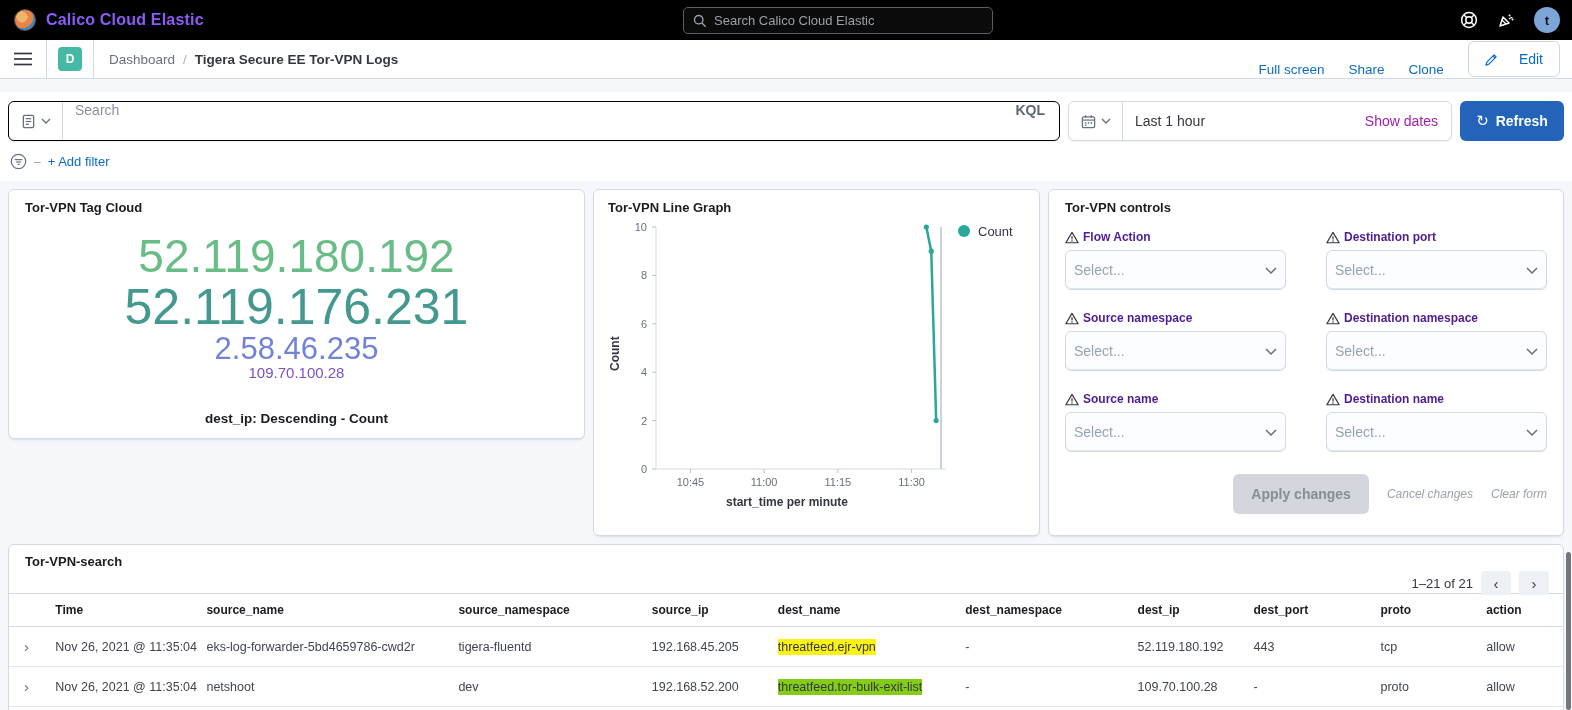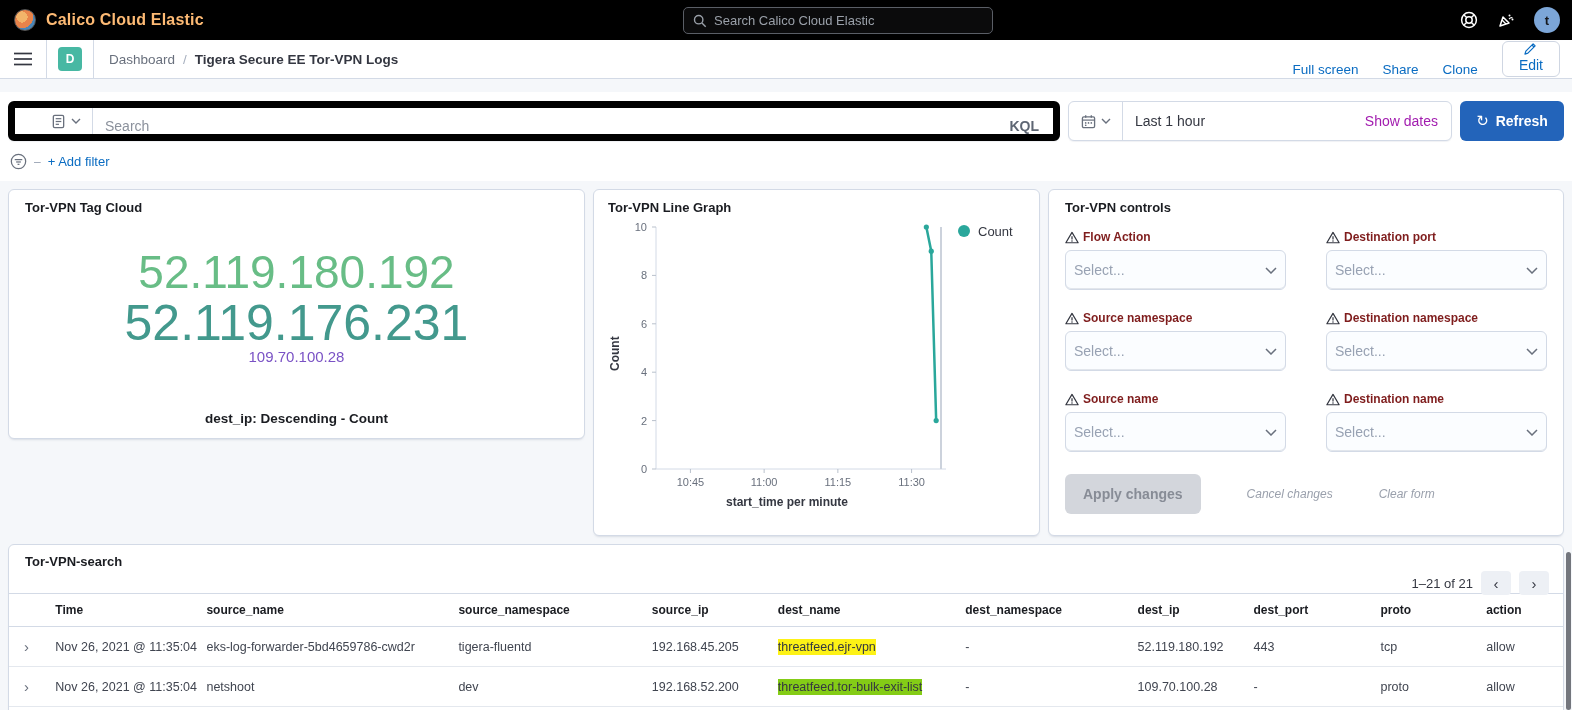--- a/index.html
+++ b/index.html
@@ -5,21 +5,21 @@
   * { margin:0; padding:0; box-sizing:border-box; }
   html,body { width:1572px; height:710px; overflow:hidden; background:#F5F7FA;
     font-family:"Liberation Sans","DejaVu Sans",sans-serif; color:#343741; }
 
   
   .topbar { position:relative; height:40px; background:#000; display:flex; align-items:center; padding:0 14px; }
   .brand { display:flex; align-items:center; gap:10px; }
   .logo { width:22px; height:22px; border-radius:50%;
     background:radial-gradient(circle at 35% 35%, #f2b46a 0 30%, #e8834a 31% 60%, #4a86b8 61% 78%, #2b2b2e 79%); 
     border:1px solid #555; }
-  .app-title { color:#fdba74; font-size:16px; font-weight:700; letter-spacing:.2px; }
+  .app-title { color:#8b5cf6; font-size:16px; font-weight:700; letter-spacing:.2px; }
   .global-search { position:absolute; left:683px; top:7px; width:310px; height:27px; border:1px solid #5a5e66;
     border-radius:5px; display:flex; align-items:center; gap:7px; padding:0 9px; background:#0b0b0c; cursor:text; }
   .global-search .gs-ph { color:#9aa0a9; font-size:13px; }
   .top-icons { position:absolute; right:12px; top:0; height:40px; display:flex; align-items:center; gap:19px; }
   .ticon { width:18px; height:18px; display:inline-flex; cursor:pointer; }
   .avatar { width:26px; height:26px; border-radius:50%; background:#7ca6d8; color:#16181d; font-size:13px;
     font-weight:700; display:flex; align-items:center; justify-content:center; cursor:pointer; }
 
   
   .navbar { height:39px; background:#fff; border-bottom:1px solid #d3dae6; display:flex; align-items:center; }
@@ -29,29 +29,29 @@
   .app-badge-wrap { width:47px; height:100%; display:flex; align-items:center; justify-content:center;
     border-right:1px solid #d3dae6; cursor:pointer; }
   .app-badge { width:24px; height:24px; border-radius:4px; background:#47b8a3; color:#fff; font-size:12px;
     font-weight:700; display:flex; align-items:center; justify-content:center; }
   .breadcrumb { display:flex; align-items:center; gap:8px; margin-left:15px; font-size:13.5px; }
   .crumb-link { color:#69707d; cursor:pointer; }
   .crumb-sep { color:#a7b0bf; }
   .crumb-current { color:#343741; font-weight:600; }
   .nav-right { margin-left:auto; display:flex; align-items:flex-end; gap:24px; padding-right:12px; }
   .nav-link { color:#0a6cc2; font-size:13.5px; cursor:pointer; white-space:nowrap; }
-  .edit-btn { display:flex; align-items:center; gap:2px; border:1px solid #cfd6e2; border-radius:6px;
+  .edit-btn { display:flex; align-items:center; gap:21px; border:1px solid #cfd6e2; border-radius:6px;
     background:#fff; color:#0a6cc2; font-size:14px; height:36px; padding:0 16px; cursor:pointer;
-    font-family:inherit;flex-direction:column; }
+    font-family:inherit; }
 
   
   .query-zone { background:#fff; margin-top:13px; padding:9px 8px 11px; }
   .query-row { display:flex; gap:8px; }
-  .search-box { flex:1; height:40px; background:#fff; border:7px solid #000000; border-radius:6px;
-    display:flex; align-items:flex-end; cursor:text; box-shadow:0 1px 1px rgba(152,162,179,.15);padding-left:24px; }
+  .search-box { flex:1; height:40px; background:#fff; border:1px solid #000000; border-radius:6px;
+    display:flex; align-items:flex-start; cursor:text; box-shadow:0 1px 1px rgba(152,162,179,.15); }
   .seg { width:54px; height:100%; display:flex; align-items:center; justify-content:center; gap:5px;
     border-right:1px solid #d3dae6; cursor:pointer; flex:none; }
   .ph { color:#8b919c; font-size:14px; padding-left:12px; flex:1; }
   .kql { color:#5e6673; font-size:14px; font-weight:600; padding-right:14px; cursor:pointer; }
   .date-box { width:384px; height:40px; background:#fff; border:1px solid #d3dae6; border-radius:6px;
     display:flex; align-items:center; box-shadow:0 1px 1px rgba(152,162,179,.15); }
   .range { font-size:14px; color:#343741; padding-left:12px; flex:1; cursor:pointer; }
   .showdates { color:#a21caf; font-size:14px; padding-right:13px; cursor:pointer; white-space:nowrap; }
   .refresh { width:104px; height:40px; background:#2364ba; border:none; border-radius:6px; color:#fff;
     font-size:14px; font-weight:700; display:flex; align-items:center; justify-content:center; gap:7px;
@@ -82,26 +82,26 @@
   .ylab { writing-mode:vertical-rl; transform:rotate(180deg); font-size:12px; font-weight:700; color:#343741;
     text-align:center; height:270px; flex:none; }
   .plot-col { flex:none; }
   .xlab { text-align:center; font-size:12px; font-weight:700; color:#343741; margin-top:2px; width:330px; }
   .legend { display:flex; align-items:center; gap:8px; margin:4px 0 0 6px; cursor:pointer; height:16px; }
   .legend .dot { width:12px; height:12px; border-radius:50%; flex:none; }
   .legend span:last-child { font-size:13px; color:#343741; }
 
   
   .ctrl-grid { display:grid; grid-template-columns:1fr 1fr; column-gap:40px; row-gap:21px; margin-top:15px; }
-  .field-label { display:flex; align-items:center; gap:4px; font-size:12px; font-weight:700; color:#7f1d1d; }
+  .field-label { display:flex; align-items:center; gap:4px; font-size:12px; font-weight:700; color:#4c1d95; }
   .select { margin-top:6px; height:40px; background:#fbfdff; border:1px solid #d3dae6; border-radius:6px;
     display:flex; align-items:center; padding:0 8px; cursor:pointer;
     box-shadow:inset 0 -1px 0 rgba(152,162,179,.25); }
   .select .sel-ph { color:#98a2b3; font-size:14px; flex:1; }
-  .ctrl-buttons { display:flex; align-items:center; gap:46px; margin-top:22px; }
+  .ctrl-buttons { display:flex; align-items:center; gap:18px; margin-top:22px;justify-content:flex-end; }
   .apply { background:#d3d6dc; color:#878c96; border:none; border-radius:6px; height:40px; padding:0 18px;
     font-size:14px; font-weight:700; cursor:not-allowed; font-family:inherit; }
   .ghost { background:none; border:none; color:#9aa0ac; font-size:12px; cursor:pointer; font-family:inherit;font-style:italic; }
 
   
   .table-panel { margin:8px 8px 0; min-height:182px; padding-top:9px; }
   .table-panel h3 { padding-left:16px; }
   .pag { position:absolute; top:26px; right:14px; display:flex; align-items:center; gap:8px; }
   .pag .pgtext { font-size:13px; color:#343741; }
   .pgbtn { width:30px; height:24px; border:none; border-radius:4px; background:#edf0f5; color:#343741;
@@ -246,20 +246,21 @@
   </div>
 </div>
 
 <div class="panels-row">
 
   <section class="panel p-tagcloud">
     <h3>Tor-VPN Tag Cloud</h3>
     <div class="tags" id="tag-cloud">
         <span class="tag" style="font-size: 46px; color: rgb(104, 189, 134);">52.119.180.192</span>
         <span class="tag" style="font-size: 50px; color: rgb(67, 153, 141);">52.119.176.231</span>
+        <span class="tag" style="font-size: 31px; color: rgb(114, 130, 217);">2.58.46.235</span>
         <span class="tag" style="font-size: 15px; color: rgb(122, 82, 197);">109.70.100.28</span>
       </div>
     <div class="tc-caption">dest_ip: Descending - Count</div>
   </section>
 
   <section class="panel p-chart">
     <h3>Tor-VPN Line Graph</h3>
     <div class="chart-wrap">
       <div class="ylab">Count</div>
       <div class="plot-col">

